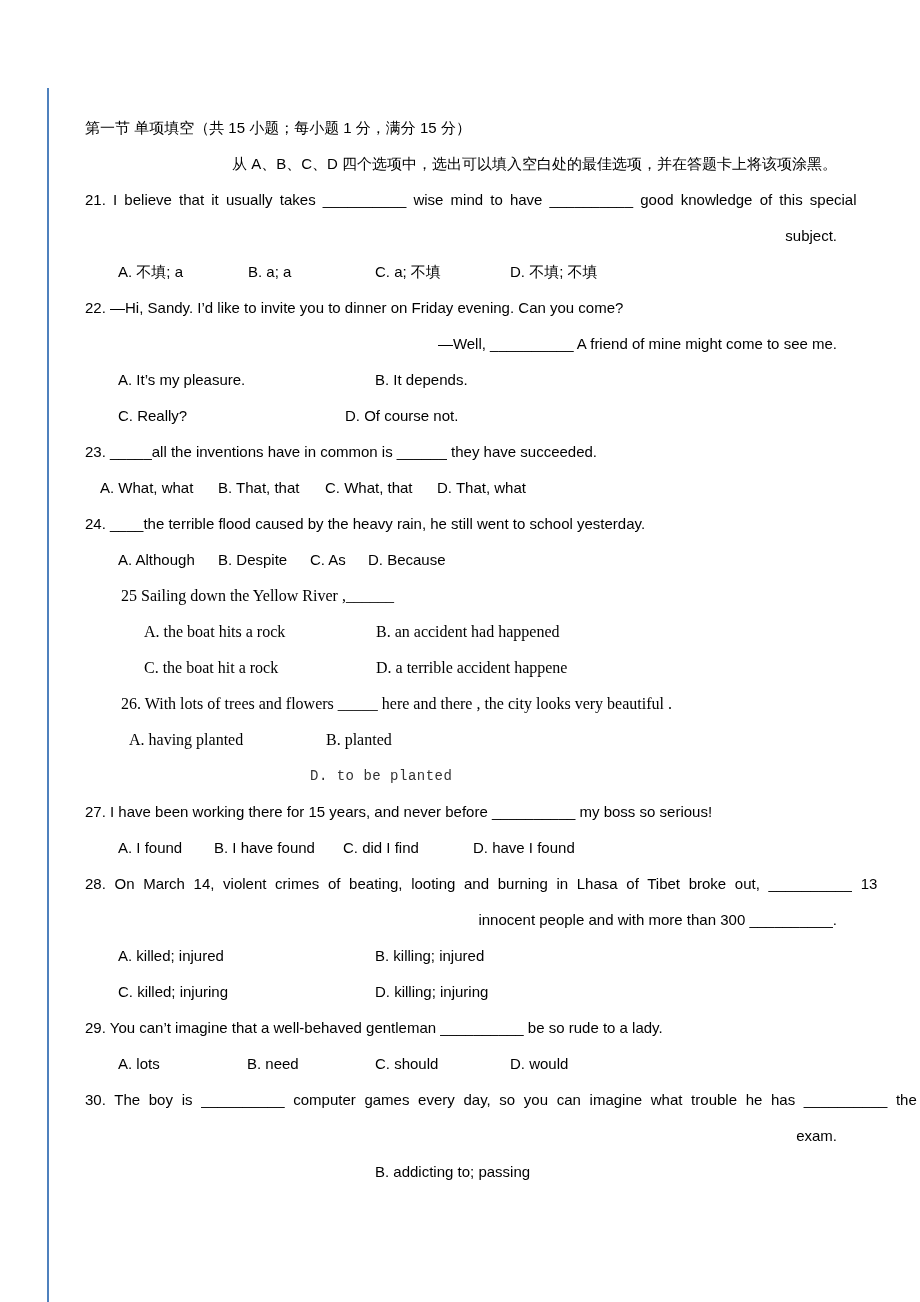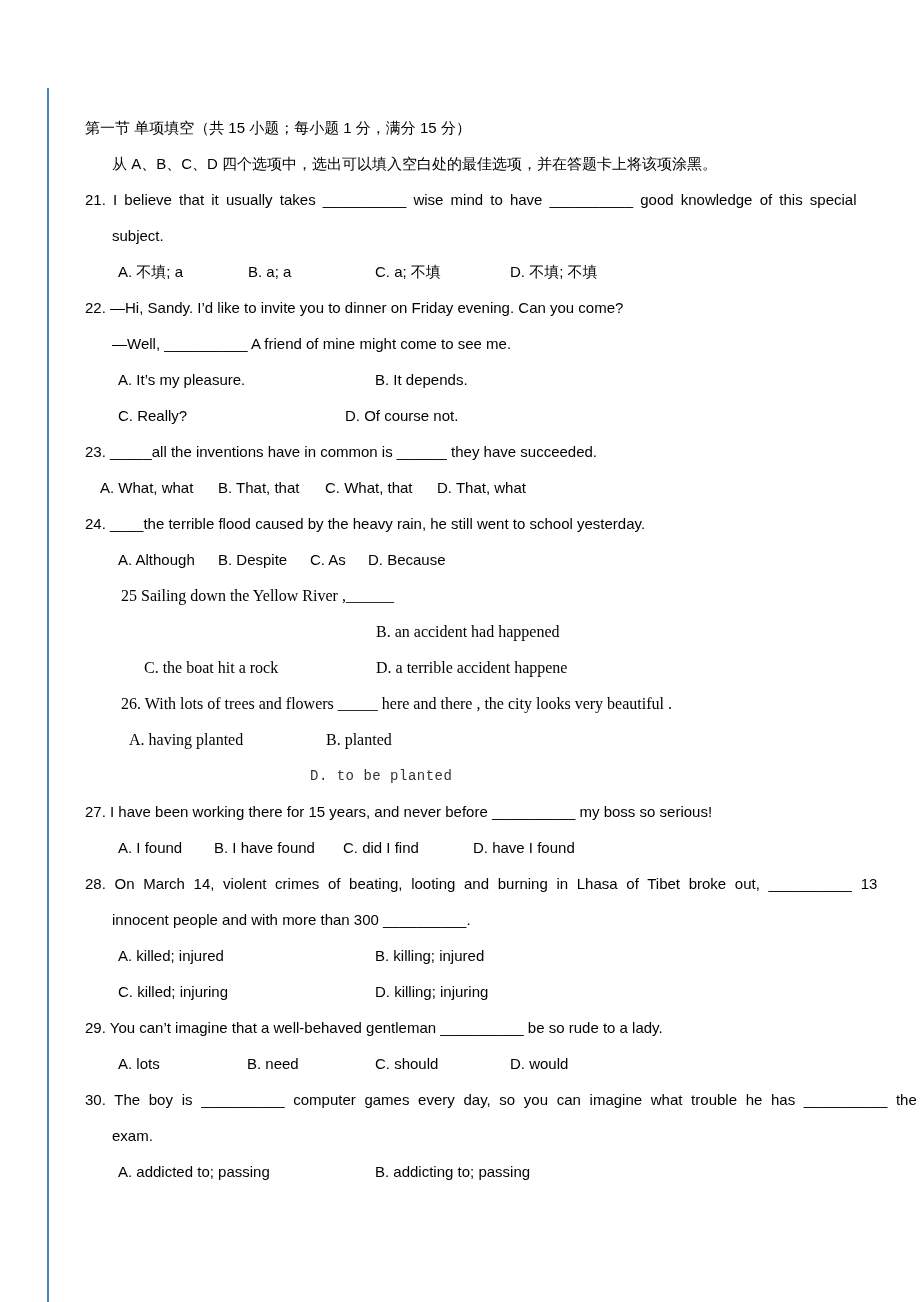--- a/index.html
+++ b/index.html
@@ -11,21 +11,21 @@
   }
   .margin-line {
     position:absolute; left:47px; top:88px; width:2px; height:1214px;
     background:#4f81bd;
   }
   .content {
     position:absolute; left:0; top:0; width:920px;
     padding:110px 83px 0 85px;
   }
   .ln { position:relative; height:36px; line-height:36px; white-space:nowrap; }
-  .indent { padding-left:27px; }
+  .indent { padding-left:27px;text-align:right; }
   .opt { position:absolute; top:0; }
   .serif { font-family:"Liberation Serif", serif; font-size:16px;margin-left:36px; }
   .mono { font-family:"Liberation Mono","DejaVu Sans Mono", monospace; font-size:14px; color:#333; letter-spacing:0.5px; }
   .js1 { word-spacing:3px; }
   .js2 { word-spacing:4.5px;text-align:right; }
 </style>
 </head>
 <body>
 
 <div class="margin-line"></div>
@@ -75,20 +75,21 @@
       <span class="opt" style="left:33px">A. Although</span>
       <span class="opt" style="left:133px">B. Despite</span>
       <span class="opt" style="left:225px">C. As</span>
       <span class="opt" style="left:283px">D. Because</span>
     </div>
   </div>
 
   <div>
     <div class="ln serif"><span>25</span> <span>Sailing down the Yellow River ,______</span></div>
     <div class="ln serif">
+      <span class="opt" style="left:23px">A. the boat hits a rock</span>
       <span class="opt" style="left:255px">B. an accident had happened</span>
     </div>
     <div class="ln serif">
       <span class="opt" style="left:23px">C. the boat hit a rock</span>
       <span class="opt" style="left:255px">D. a terrible accident happene</span>
     </div>
   </div>
 
   <div>
     <div class="ln serif"><span>26.</span> <span>With lots of trees and flowers _____ here and there , the city looks very beautiful .</span></div>
@@ -131,18 +132,17 @@
       <span class="opt" style="left:162px">B. need</span>
       <span class="opt" style="left:290px">C. should</span>
       <span class="opt" style="left:425px">D. would</span>
     </div>
   </div>
 
   <div>
     <div class="ln js2"><span>30.</span> <span>The boy is __________ computer games every day, so you can imagine what trouble he has __________ the</span></div>
     <div class="ln indent">exam.</div>
     <div class="ln">
-      <span class="opt" style="left:33px">A. addicted to; passing</span>
       <span class="opt" style="left:290px">B. addicting to; passing</span>
     </div>
   </div>
 
 </div>
 
 </body></html>

